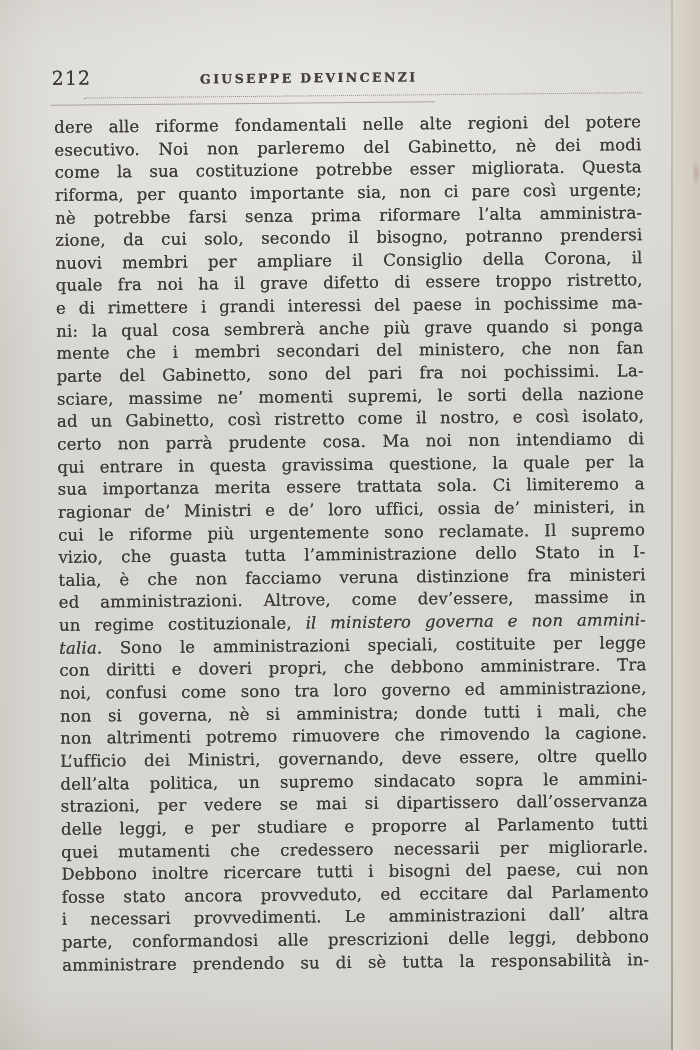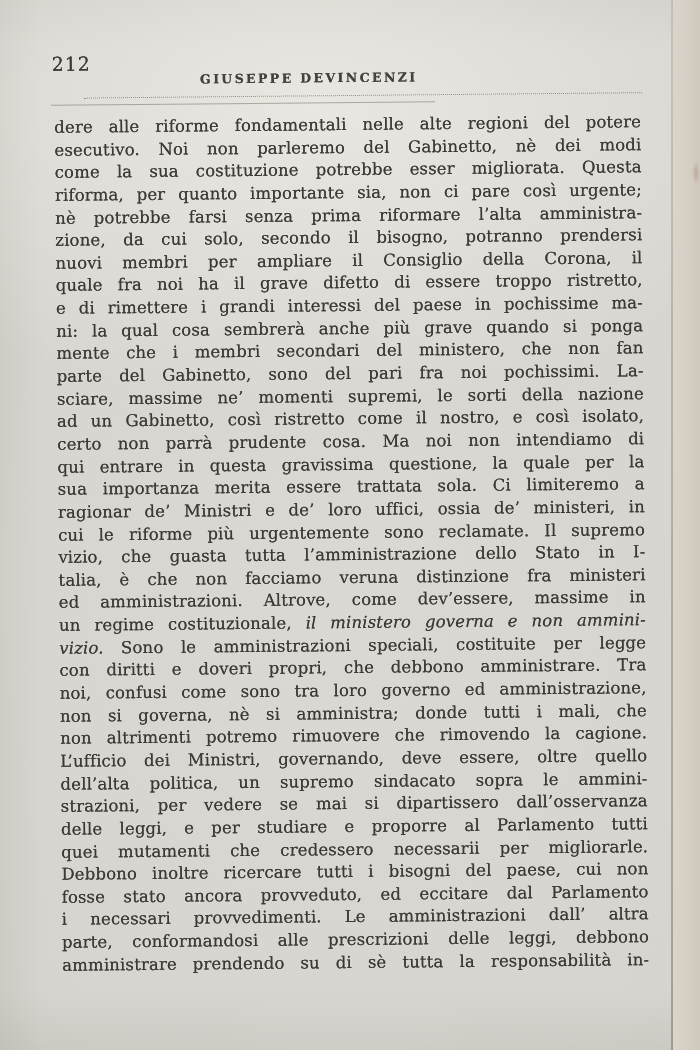--- a/index.html
+++ b/index.html
@@ -63,21 +63,21 @@
     width: 700px;
     height: 1050px;
     transform: rotate(-0.55deg);
     transform-origin: 350px 520px;
     color: #3d3b37;
   }
 
   .page-number {
     position: absolute;
     left: 56px;
-    top: 50px;
+    top: 64px;
     font-size: 19px;
     letter-spacing: 1px;
     color: #3b3935;
     text-shadow: 0 0 0.6px rgba(55,52,48,0.85);
   }
 
   .header-title {
     position: absolute;
     left: 0;
     top: 70px;
@@ -164,21 +164,21 @@
         <div class="line"><span>ad un Gabinetto, così ristretto come il nostro, e così isolato,</span></div>
         <div class="line"><span>certo non parrà prudente cosa. Ma noi non intendiamo di</span></div>
         <div class="line"><span>qui entrare in questa gravissima questione, la quale per la</span></div>
         <div class="line"><span>sua importanza merita essere trattata sola. Ci limiteremo a</span></div>
         <div class="line"><span>ragionar de’ Ministri e de’ loro uffici, ossia de’ ministeri, in</span></div>
         <div class="line"><span>cui le riforme più urgentemente sono reclamate. Il supremo</span></div>
         <div class="line"><span>vizio, che guasta tutta l’amministrazione dello Stato in I-</span></div>
         <div class="line"><span>talia, è che non facciamo veruna distinzione fra ministeri</span></div>
         <div class="line"><span>ed amministrazioni. Altrove, come dev’essere, massime in</span></div>
         <div class="line"><span>un regime costituzionale, </span><i>il ministero governa e non ammini-</i></div>
-        <div class="line"><i>vizio.</i><span> Sono le amministrazioni speciali, costituite per legge</span></div>
+        <div class="line"><i>talia.</i><span> Sono le amministrazioni speciali, costituite per legge</span></div>
         <div class="line"><span>con diritti e doveri propri, che debbono amministrare. Tra</span></div>
         <div class="line"><span>noi, confusi come sono tra loro governo ed amministrazione,</span></div>
         <div class="line"><span>non si governa, nè si amministra; donde tutti i mali, che</span></div>
         <div class="line"><span>non altrimenti potremo rimuovere che rimovendo la cagione.</span></div>
         <div class="line"><span>L’ufficio dei Ministri, governando, deve essere, oltre quello</span></div>
         <div class="line"><span>dell’alta politica, un supremo sindacato sopra le ammini-</span></div>
         <div class="line"><span>strazioni, per vedere se mai si dipartissero dall’osservanza</span></div>
         <div class="line"><span>delle leggi, e per studiare e proporre al Parlamento tutti</span></div>
         <div class="line"><span>quei mutamenti che credessero necessarii per migliorarle.</span></div>
         <div class="line"><span>Debbono inoltre ricercare tutti i bisogni del paese, cui non</span></div>

